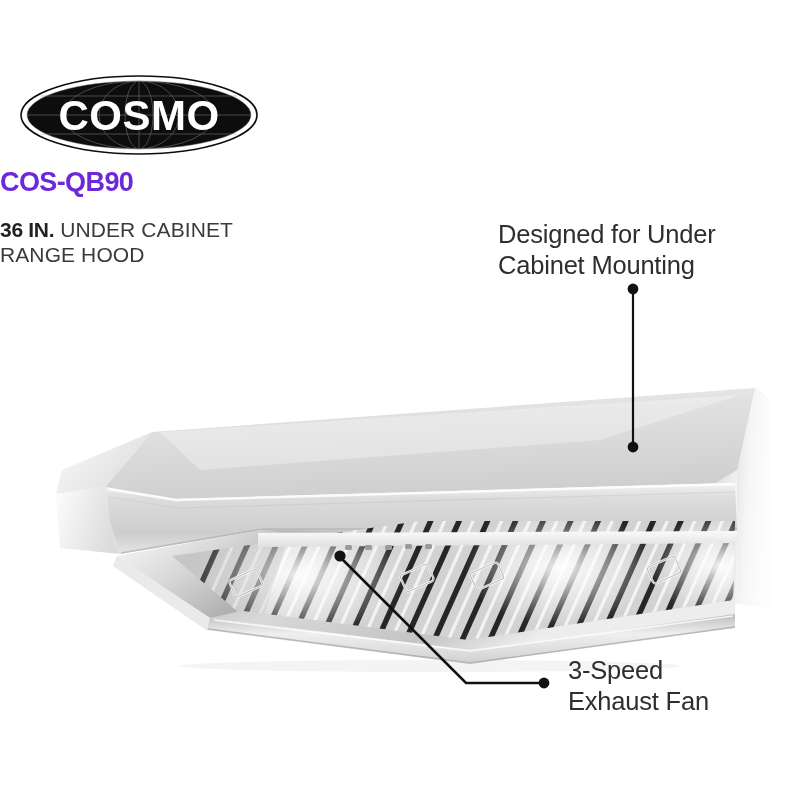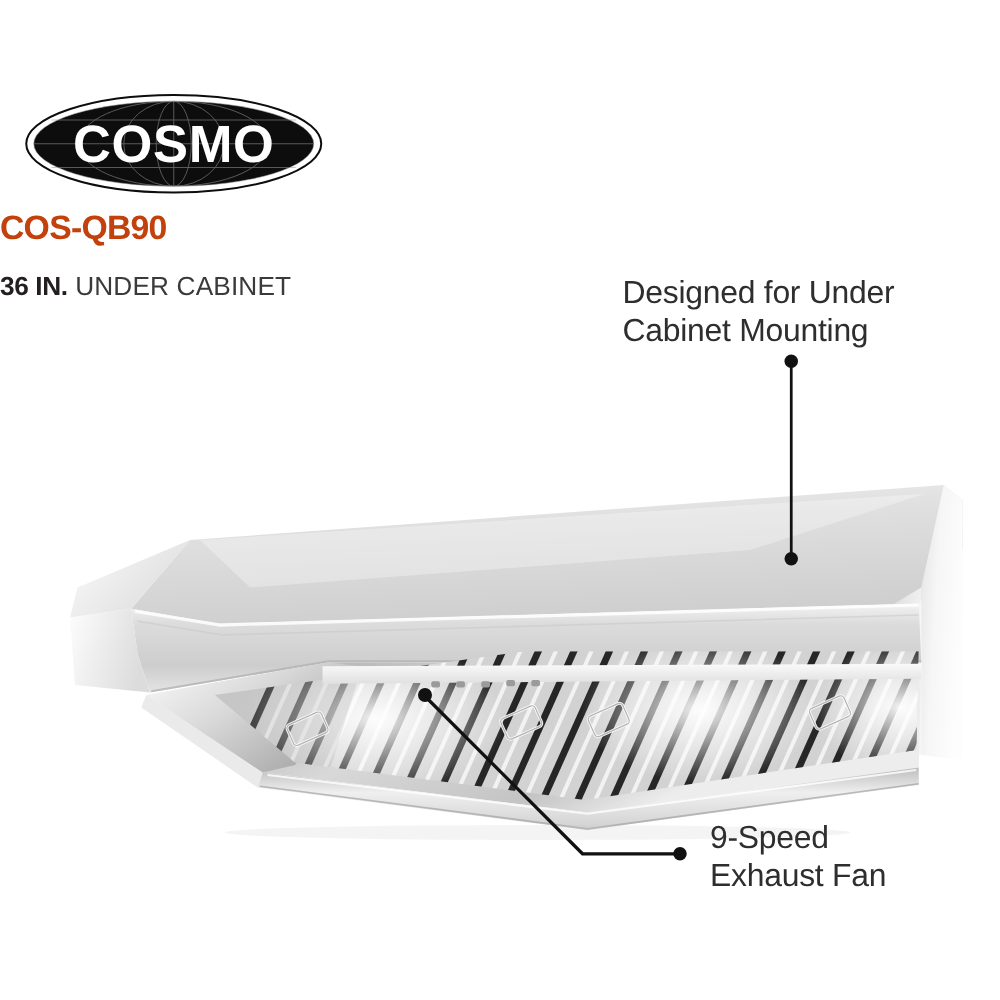--- a/index.html
+++ b/index.html
@@ -36,21 +36,21 @@
     height: 82px;
     margin: 0 auto;
     display: block;
   }
 
   #model-number {
     margin-top: 13px;
     font-size: 27px;
     font-weight: 700;
     letter-spacing: -0.6px;
-    color: #c2410c;
+    color: #6d28d9;
     line-height: 1;
   }
 
   #product-desc {
     margin-top: 22px;
     font-size: 21px;
     font-weight: 400;
     letter-spacing: 0.1px;
     color: #3a3a3a;
     line-height: 1.17;
@@ -325,27 +325,28 @@
         <ellipse cx="120" cy="41" rx="14" ry="34"></ellipse>
       </g>
 
       <text x="120" y="41" text-anchor="middle" dominant-baseline="central" font-family="'Liberation Sans', sans-serif" font-size="42" font-weight="700" letter-spacing="0.5" fill="#ffffff">COSMO</text>
     </svg>
 
     <div id="model-number">COS-QB90</div>
 
     <div id="product-desc">
       <span class="size">36 IN.</span><span> UNDER CABINET</span><br>
+      <span>RANGE HOOD</span>
     </div>
   </div>
 
   <div id="callout-mounting" class="callout">Designed for Under
 Cabinet Mounting</div>
 
-  <div id="callout-fan" class="callout">9-Speed
+  <div id="callout-fan" class="callout">3-Speed
 Exhaust Fan</div>
 
   <svg id="leader-svg" viewBox="0 0 800 800">
 
     <g>
       <line x1="633" y1="290" x2="633" y2="446" stroke="#111111" stroke-width="2.2"></line>
       <circle cx="633" cy="289" r="5.4" fill="#111111"></circle>
       <circle cx="633" cy="447" r="5.4" fill="#111111"></circle>
     </g>
 

